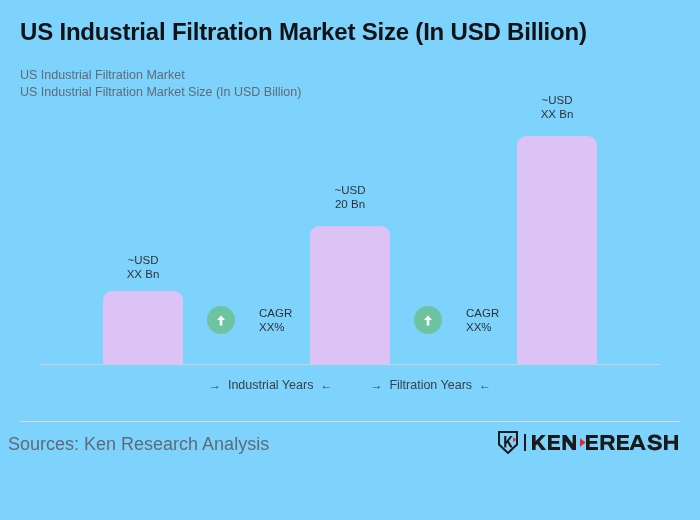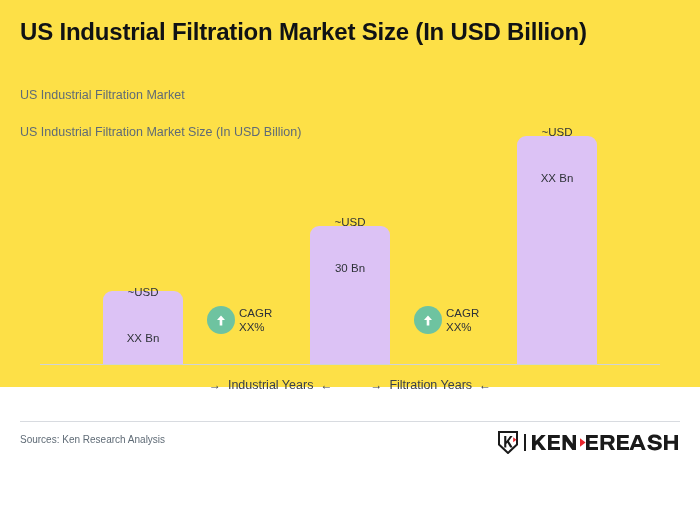--- a/index.html
+++ b/index.html
@@ -10,22 +10,22 @@
     width: 700px;
     height: 520px;
     background: #ffffff;
     font-family: "Liberation Sans", sans-serif;
     overflow: hidden;
   }
 
   .card {
     position: relative;
     width: 700px;
-    height: 387px;
-    background: #fde047;
+    height: 520px;
+    background: #7dd3fc;
     box-sizing: border-box;
   }
 
   
   .chart-title {
     position: absolute;
     left: 20px;
     top: 18px;
     font-size: 24px;
     font-weight: bold;
@@ -37,21 +37,20 @@
     position: absolute;
     left: 20px;
     top: 67px;
     font-size: 12.5px;
     color: #5f6b76;
     line-height: 17px;
   }
   .subtitle-line {
     display: block;
     white-space: nowrap;
-    margin-top: 20px;
   }
 
   
   .plot {
     position: absolute;
     left: 0;
     top: 0;
     width: 700px;
     height: 400px;
   }
@@ -79,28 +78,28 @@
     font-size: 11.5px;
     color: #2e3238;
     line-height: 14px;
     text-align: center;
     width: 80px;
     white-space: nowrap;
   }
   .bar-label-1 { left: 103px; top: 253px; }
   .bar-label-2 { left: 310px; top: 183px; }
   .bar-label-3 { left: 517px; top: 93px; }
-  .bar-label span { display: block; margin-top: 32px; }
+  .bar-label span { display: block; }
 
   
   .cagr {
     position: absolute;
     display: flex;
     align-items: center;
-    gap: 4px;
+    gap: 24px;
   }
   .cagr-1 { left: 207px; top: 306px; }
   .cagr-2 { left: 414px; top: 306px; }
 
   .cagr-circle {
     width: 28px;
     height: 28px;
     border-radius: 50%;
     background: #6ec3a0;
     display: flex;
@@ -146,23 +145,23 @@
   .footer-rule {
     position: absolute;
     left: 20px;
     top: 421px;
     width: 660px;
     height: 1px;
     background: #d8dbe0;
   }
   .sources {
     position: absolute;
-    left: 20px;
+    left: 8px;
     top: 434px;
-    font-size: 10px;
+    font-size: 18px;
     color: #5f6b76;
     white-space: nowrap;
   }
 
   .brand {
     position: absolute;
     right: 20px;
     top: 431px;
     display: flex;
     align-items: center;
@@ -194,21 +193,21 @@
     <div class="bar bar-1"></div>
     <div class="bar bar-2"></div>
     <div class="bar bar-3"></div>
 
     <div class="bar-label bar-label-1">
       <span>~USD</span>
       <span>XX Bn</span>
     </div>
     <div class="bar-label bar-label-2">
       <span>~USD</span>
-      <span>30 Bn</span>
+      <span>20 Bn</span>
     </div>
     <div class="bar-label bar-label-3">
       <span>~USD</span>
       <span>XX Bn</span>
     </div>
 
     <div class="cagr cagr-1">
       <div class="cagr-circle">
         <svg width="12" height="13" viewBox="0 0 12 13" aria-hidden="true">
           <path d="M6 1.5 L10 6 L7.3 6 L7.3 11.5 L4.7 11.5 L4.7 6 L2 6 Z" fill="#ffffff"></path>

